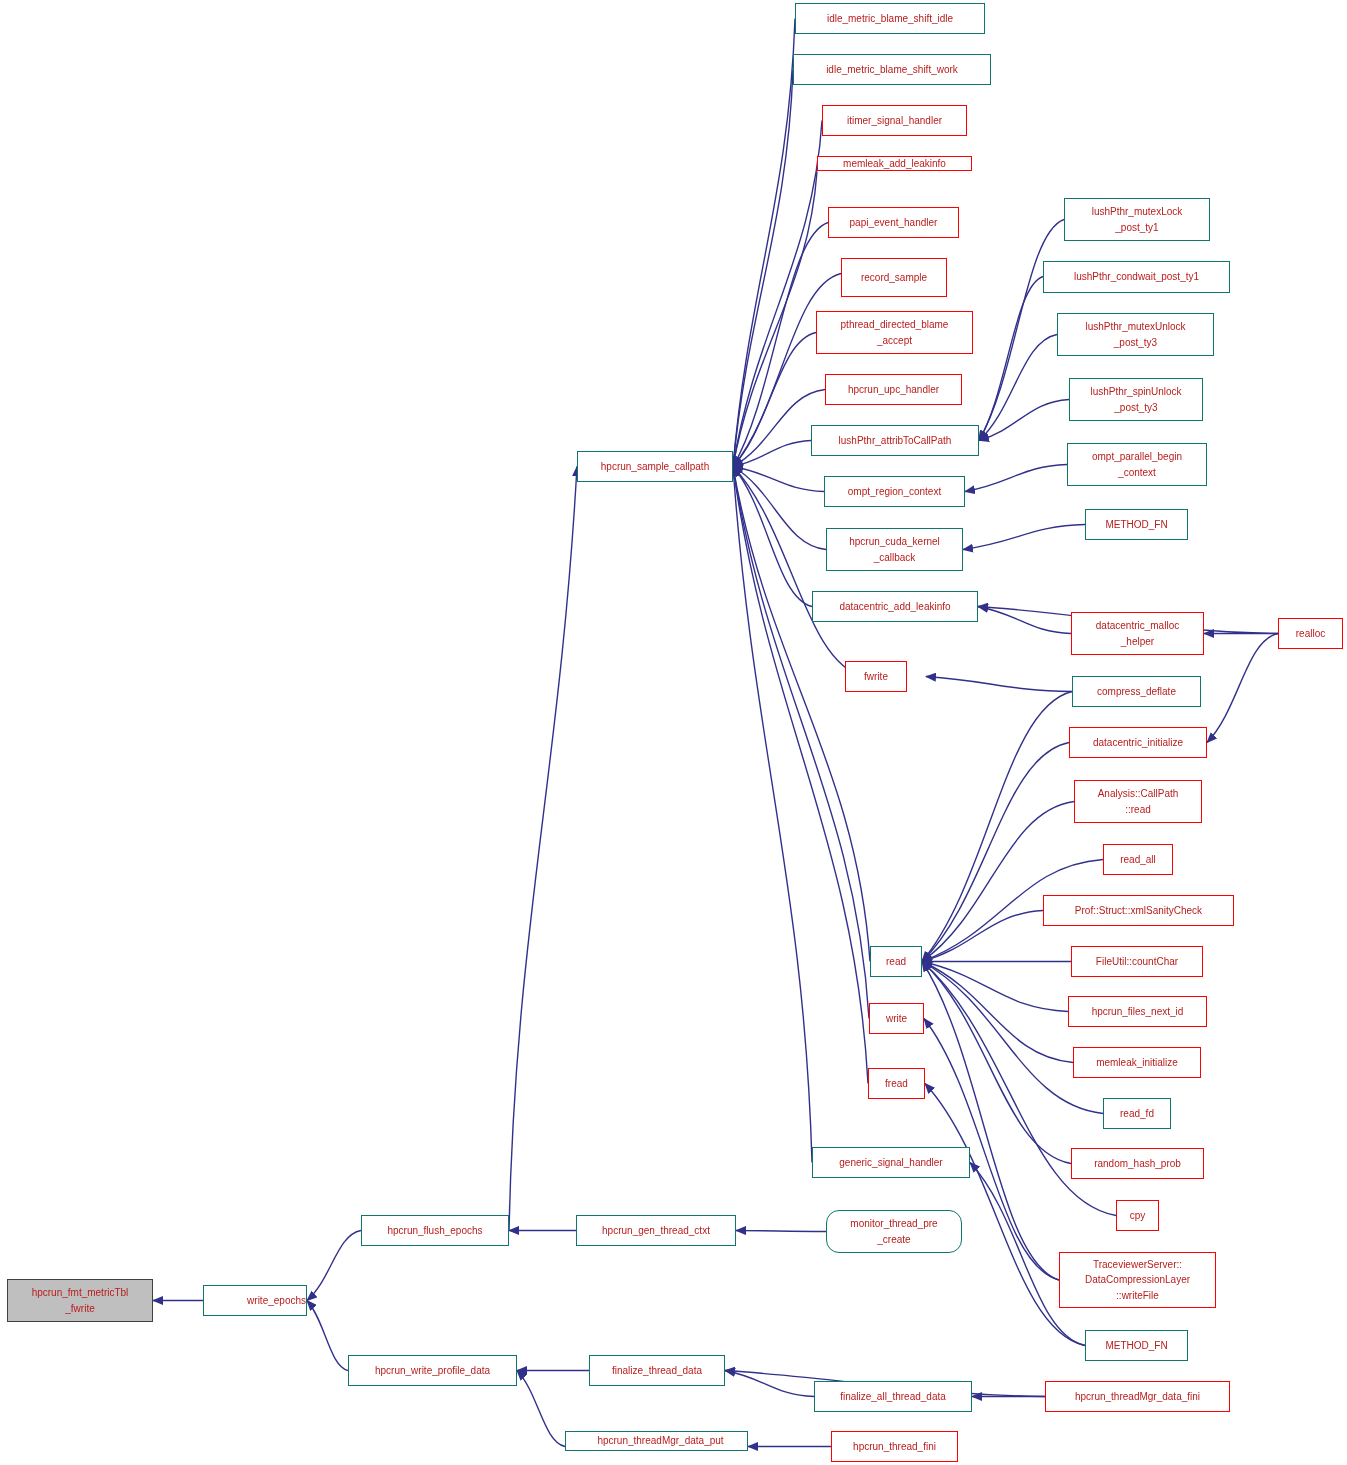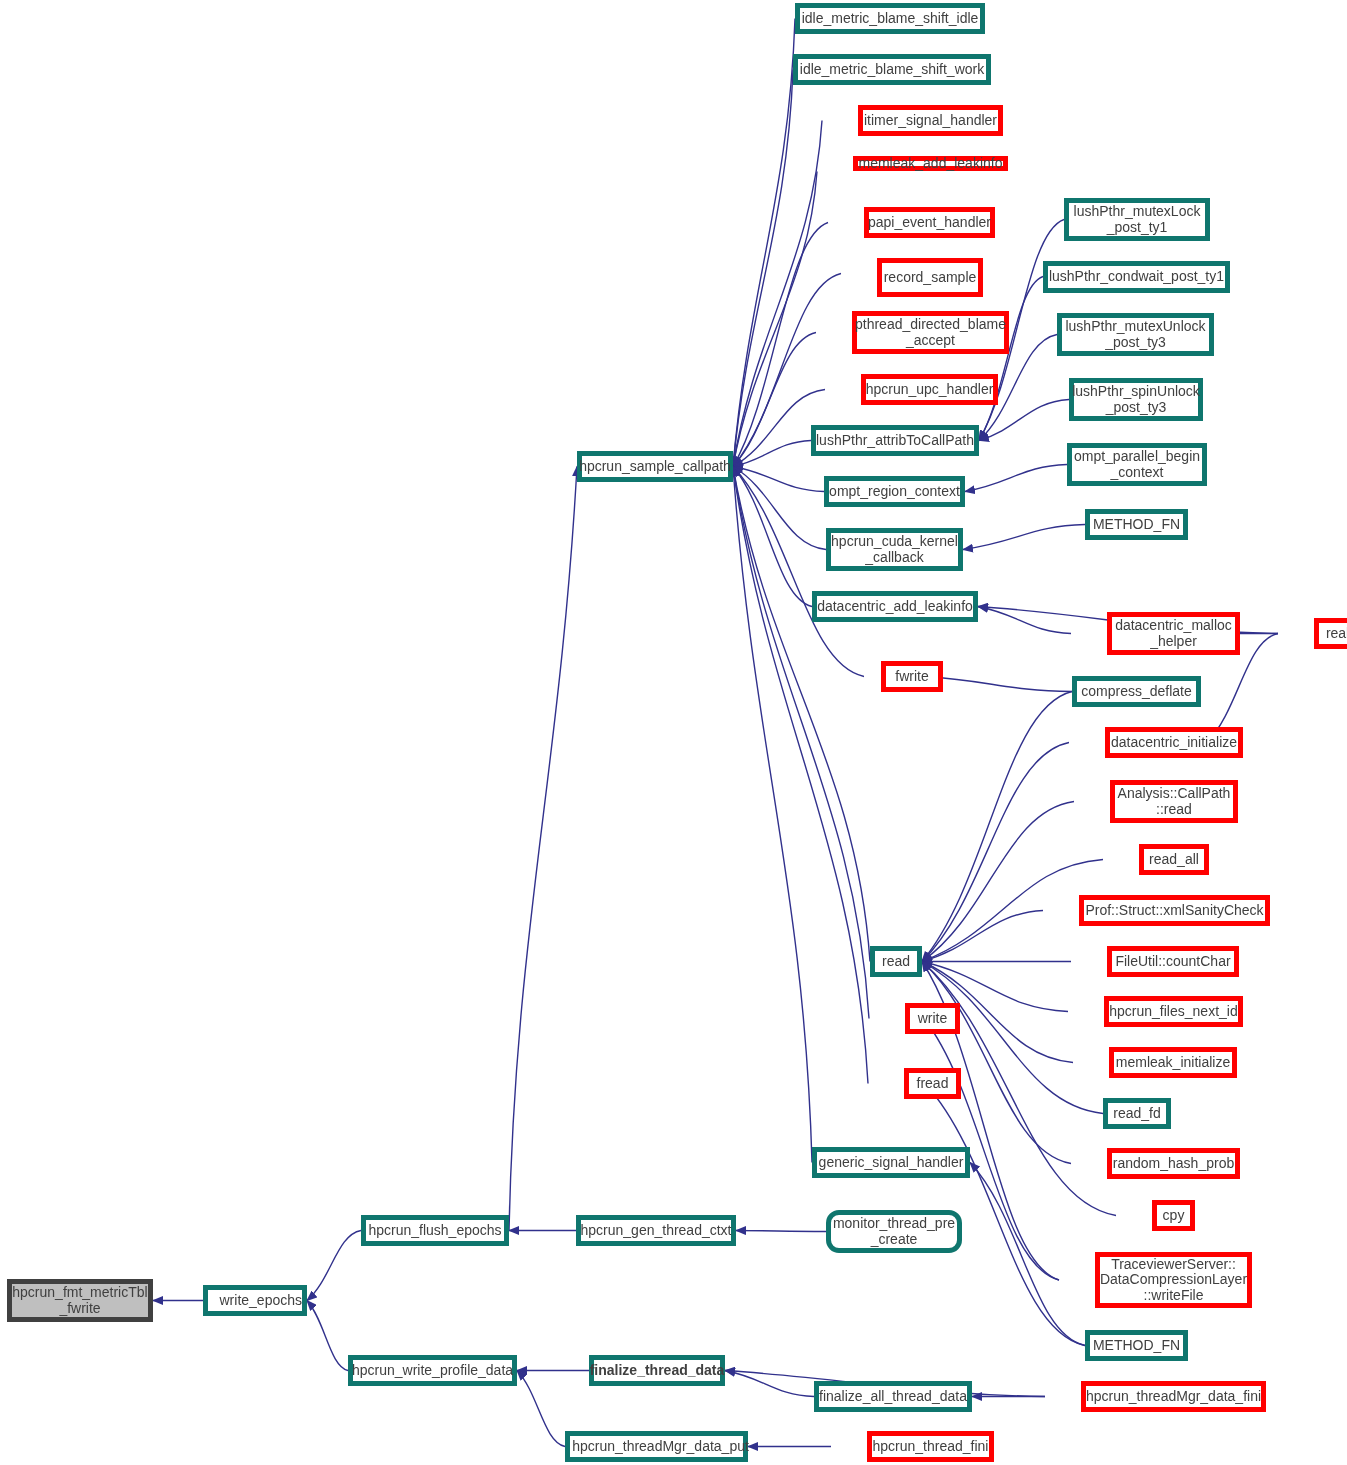--- a/index.html
+++ b/index.html
@@ -10,29 +10,29 @@
     font-family:"Liberation Sans", sans-serif;
     overflow:hidden;
   }
   #edges{position:absolute;left:0;top:0;width:1347px;height:1465px;pointer-events:none;}
   .node{
     position:absolute;
     box-sizing:border-box;
     display:flex;align-items:center;justify-content:center;
     text-align:center;
     background:#ffffff;
-    border:5px solid #0f766e;
-    color:#404040;
-    font-size:14px;
+    border:1px solid #0f766e;
+    color:#b91c1c;
+    font-size:10px;
     line-height:15.5px;
     letter-spacing:0px;
     white-space:pre;
     z-index:5;
   }
-  .node.red{border-color:#ff0000;margin-left:36px;}
+  .node.red{border-color:#ff0000;}
   .node.root{background:#bfbfbf;border-color:#404040;}
   .nlabel{display:block;}
 </style>
 </head>
 <body>
 
 <div id="canvas">
   <svg id="edges" xmlns="http://www.w3.org/2000/svg" viewBox="0 0 1347 1465">
     <defs>
       <marker id="arw" markerWidth="11" markerHeight="9" refX="10" refY="4.5" orient="auto" markerUnits="userSpaceOnUse">
@@ -148,19 +148,19 @@
       <div class="node" style="left: 826px; top: 1210px; width: 136px; height: 43px; border-radius: 13px;"><span class="nlabel">monitor_thread_pre
 _create</span></div>
       <div class="node red" style="left: 1059px; top: 1252px; width: 157px; height: 56px;"><span class="nlabel">TraceviewerServer::
 DataCompressionLayer
 ::writeFile</span></div>
       <div class="node root" style="left: 7px; top: 1279px; width: 146px; height: 43px;"><span class="nlabel">hpcrun_fmt_metricTbl
 _fwrite</span></div>
       <div class="node" style="left: 203px; top: 1285px; width: 104px; height: 31px; justify-content: flex-end;"><span class="nlabel">write_epochs</span></div>
       <div class="node" style="left: 1085px; top: 1330px; width: 103px; height: 31px;"><span class="nlabel">METHOD_FN</span></div>
       <div class="node" style="left: 348px; top: 1355px; width: 169px; height: 31px;"><span class="nlabel">hpcrun_write_profile_data</span></div>
-      <div class="node" style="left: 589px; top: 1355px; width: 136px; height: 31px; font-weight: bold;"><span class="nlabel">finalize_thread_data</span></div>
+      <div class="node" style="left: 589px; top: 1355px; width: 136px; height: 31px;"><span class="nlabel">finalize_thread_data</span></div>
       <div class="node" style="left: 814px; top: 1381px; width: 158px; height: 31px;"><span class="nlabel">finalize_all_thread_data</span></div>
       <div class="node red" style="left: 1045px; top: 1381px; width: 185px; height: 31px;"><span class="nlabel">hpcrun_threadMgr_data_fini</span></div>
-      <div class="node" style="left: 565px; top: 1431px; width: 183px; height: 31px; padding-left: 8px;"><span class="nlabel">hpcrun_threadMgr_data_put</span></div>
+      <div class="node" style="left: 565px; top: 1431px; width: 183px; height: 20px; padding-left: 8px;"><span class="nlabel">hpcrun_threadMgr_data_put</span></div>
       <div class="node red" style="left: 831px; top: 1431px; width: 127px; height: 31px;"><span class="nlabel">hpcrun_thread_fini</span></div>
     </div>
 </div>
 
 </body></html>

